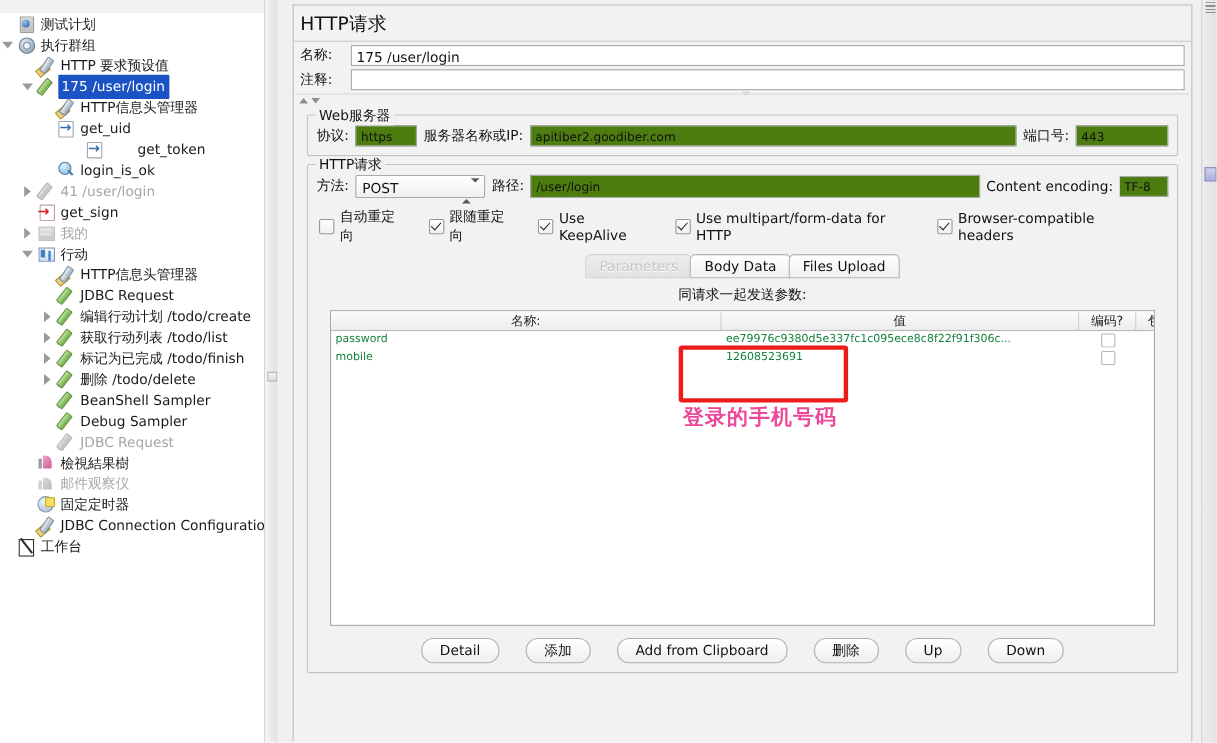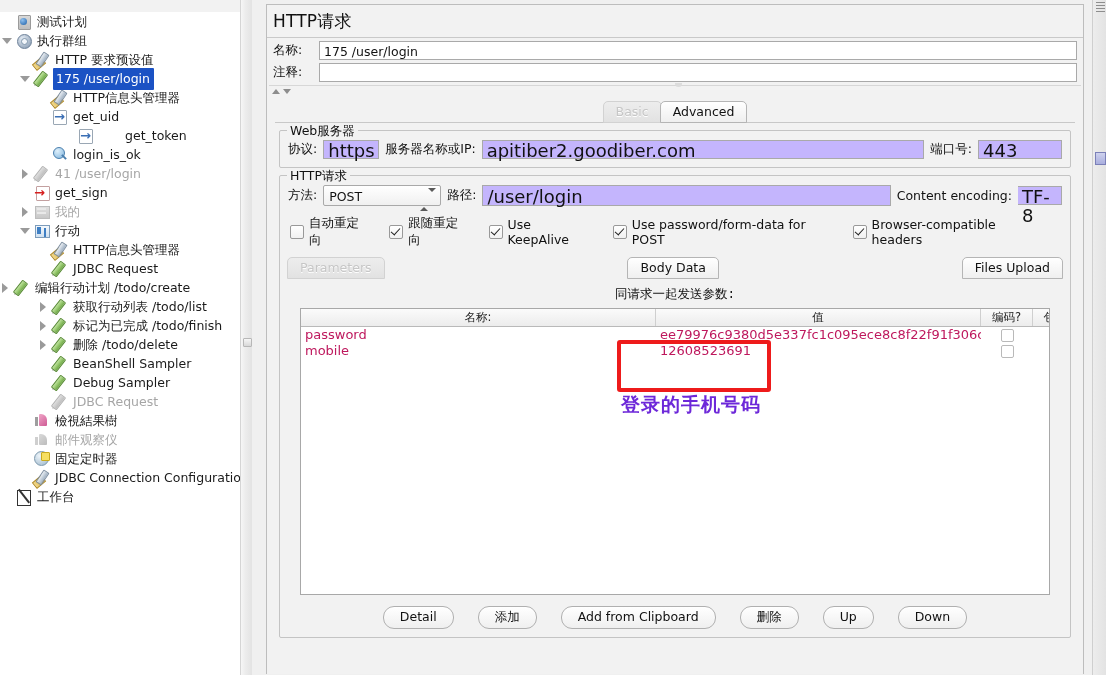--- a/index.html
+++ b/index.html
@@ -168,22 +168,22 @@
   .group{
     margin:7px 12px 0 12px;border:1px solid #c4c4c4;border-radius:2px;position:relative;padding:9px 8px 8px 8px;
   }
   .group > .gtitle{
     position:absolute;top:-8px;left:7px;background:#f2f2f2;padding:0 3px;font-size:12.5px;color:#111;
   }
   .grow{display:flex;align-items:center;gap:6px;}
   .grow .glbl{font-size:12.5px;color:#111;white-space:nowrap;}
 
   .inp{
-    background:#c4b5fd;border:1px solid #a9a9a9;height:19px;line-height:19px;
-    font-size:18px;padding:0 4px;box-sizing:border-box;color:#111;
+    background:#4d7c0f;border:1px solid #a9a9a9;height:19px;line-height:19px;
+    font-size:11px;padding:0 4px;box-sizing:border-box;color:#111;
   }
   .combo{
     background:linear-gradient(#ffffff,#f0f0f0);border:1px solid #a9a9a9;height:21px;line-height:21px;
     font-size:12.5px;padding:0 20px 0 5px;box-sizing:border-box;position:relative;color:#111;
     border-radius:2px;
   }
   .combo .arrows{position:absolute;right:4px;top:3px;}
   .combo .arrows .u{width:0;height:0;border-bottom:4px solid #5a5a5a;border-left:4px solid transparent;border-right:4px solid transparent;margin-bottom:2px;}
   .combo .arrows .d{width:0;height:0;border-top:4px solid #5a5a5a;border-left:4px solid transparent;border-right:4px solid transparent;}
 
@@ -191,47 +191,47 @@
   .cbitem{display:flex;align-items:center;font-size:12.5px;margin-right:22px;color:#111;}
   .cb{
     width:12px;height:12px;border:1px solid #999;background:linear-gradient(#fff,#f1f1f1);
     border-radius:2px;margin-right:5px;position:relative;flex:0 0 12px;
   }
   .cb.on::after{
     content:"";position:absolute;left:3px;top:0px;width:4px;height:8px;
     border:solid #222;border-width:0 1.6px 1.6px 0;transform:rotate(42deg);
   }
 
-  .tabstrip2{display:flex;justify-content:space-between;align-items:flex-end;height:21px;margin-top:9px;}
-  .params-cap{text-align:center;font-size:12.5px;margin-top:7px;color:#111;font-family:Liberation Mono, monospace;}
+  .tabstrip2{display:flex;justify-content:center;align-items:flex-end;height:21px;margin-top:9px;}
+  .params-cap{text-align:center;font-size:12.5px;margin-top:7px;color:#111;}
 
   .tablebox{
     margin:5px 12px 0 12px;background:#fff;border:1px solid #a8a8a8;height:285px;position:relative;overflow:hidden;
   }
   .thead{display:flex;height:17px;background:linear-gradient(#fbfbfb,#ececec);border-bottom:1px solid #b9b9b9;}
   .th{
     font-size:11.5px;text-align:center;line-height:17px;border-right:1px solid #cfcfcf;color:#222;
     box-sizing:border-box;
   }
   .c-name{width:355px;flex:0 0 355px;}
   .c-val{width:325px;flex:0 0 325px;}
   .c-enc{width:52px;flex:0 0 52px;}
   .c-eq{width:73px;flex:0 0 73px;border-right:none;}
   .trow{display:flex;height:16px;align-items:center;}
-  .td{font-size:13px;line-height:16px;box-sizing:border-box;color:#be185d;overflow:hidden;white-space:nowrap;}
+  .td{font-size:10px;line-height:16px;box-sizing:border-box;color:#15803d;overflow:hidden;white-space:nowrap;}
   .td.c-name{padding-left:4px;}
   .td.c-val{padding-left:4px;}
   .td.c-enc,.td.c-eq{display:flex;justify-content:center;align-items:center;}
   .cb-sm{width:11px;height:11px;border:1px solid #b9b9b9;background:#fff;border-radius:2px;}
 
   .redbox{
     position:absolute;border:4px solid #ee1b1b;border-radius:3px;pointer-events:none;
   }
   .annot{
-    position:absolute;font-size:19px;font-weight:bold;color:#6d28d9;
+    position:absolute;font-size:19px;font-weight:bold;color:#ec4899;
     font-family:"DejaVu Sans","Liberation Sans",sans-serif;white-space:nowrap;
     text-shadow:-1.5px -1.5px 0 #fff,1.5px -1.5px 0 #fff,-1.5px 1.5px 0 #fff,1.5px 1.5px 0 #fff,
                 0 -2px 0 #fff,0 2px 0 #fff,-2px 0 0 #fff,2px 0 0 #fff;
     letter-spacing:1px;
   }
 
   .btnbar{display:flex;justify-content:center;gap:24px;margin-top:11px;}
   .btn{
     background:linear-gradient(#ffffff,#efefef);border:1px solid #b0b0b0;border-radius:11px;
     font-size:12.5px;padding:3px 16px 4px 16px;color:#111;line-height:14px;white-space:nowrap;
@@ -316,21 +316,21 @@
         <div class="tree-node" style="padding-left: 38px;">
           <span class="toggle "></span>
           <span class="t-icon ic-hdr"></span>
           <span class="t-label">HTTP信息头管理器</span>
         </div>
         <div class="tree-node" style="padding-left: 38px;">
           <span class="toggle "></span>
           <span class="t-icon ic-pencil-g"></span>
           <span class="t-label">JDBC Request</span>
         </div>
-        <div class="tree-node" style="">
+        <div class="tree-node" style="padding-left: 38px;">
           <span class="toggle collapsed"></span>
           <span class="t-icon ic-pencil-g"></span>
           <span class="t-label">编辑行动计划 /todo/create</span>
         </div>
         <div class="tree-node" style="padding-left: 38px;">
           <span class="toggle collapsed"></span>
           <span class="t-icon ic-pencil-g"></span>
           <span class="t-label">获取行动列表 /todo/list</span>
         </div>
         <div class="tree-node" style="padding-left: 38px;">
@@ -405,24 +405,20 @@
         <div class="lbl">注释:</div>
         <div class="txtfield"></div>
       </div>
 
       <div class="minibar">
         <span class="tri-up"></span>
         <span class="tri-dn"></span>
         <span class="dot"></span>
       </div>
 
-      <div class="tabstrip">
-        <div class="tab inactive">Basic</div>
-        <div class="tab">Advanced</div>
-      </div>
 
       <div class="group">
         <div class="gtitle">Web服务器</div>
         <div class="grow">
           <span class="glbl">协议:</span>
           <span class="inp" style="width:56px">https</span>
           <span class="glbl">服务器名称或IP:</span>
           <span class="inp" style="flex:1">apitiber2.goodiber.com</span>
           <span class="glbl">端口号:</span>
           <span class="inp" style="width:84px">443</span>
@@ -454,21 +450,21 @@
             <span class="cbitem">
               <span class="cb on"></span>
               <span>跟随重定向</span>
             </span>
             <span class="cbitem">
               <span class="cb on"></span>
               <span>Use KeepAlive</span>
             </span>
             <span class="cbitem">
               <span class="cb on"></span>
-              <span>Use password/form-data for POST</span>
+              <span>Use multipart/form-data for HTTP</span>
             </span>
             <span class="cbitem">
               <span class="cb on"></span>
               <span>Browser-compatible headers</span>
             </span>
           </div>
 
         <div class="tabstrip2">
           <div class="tab inactive">Parameters</div>
           <div class="tab">Body Data</div>

